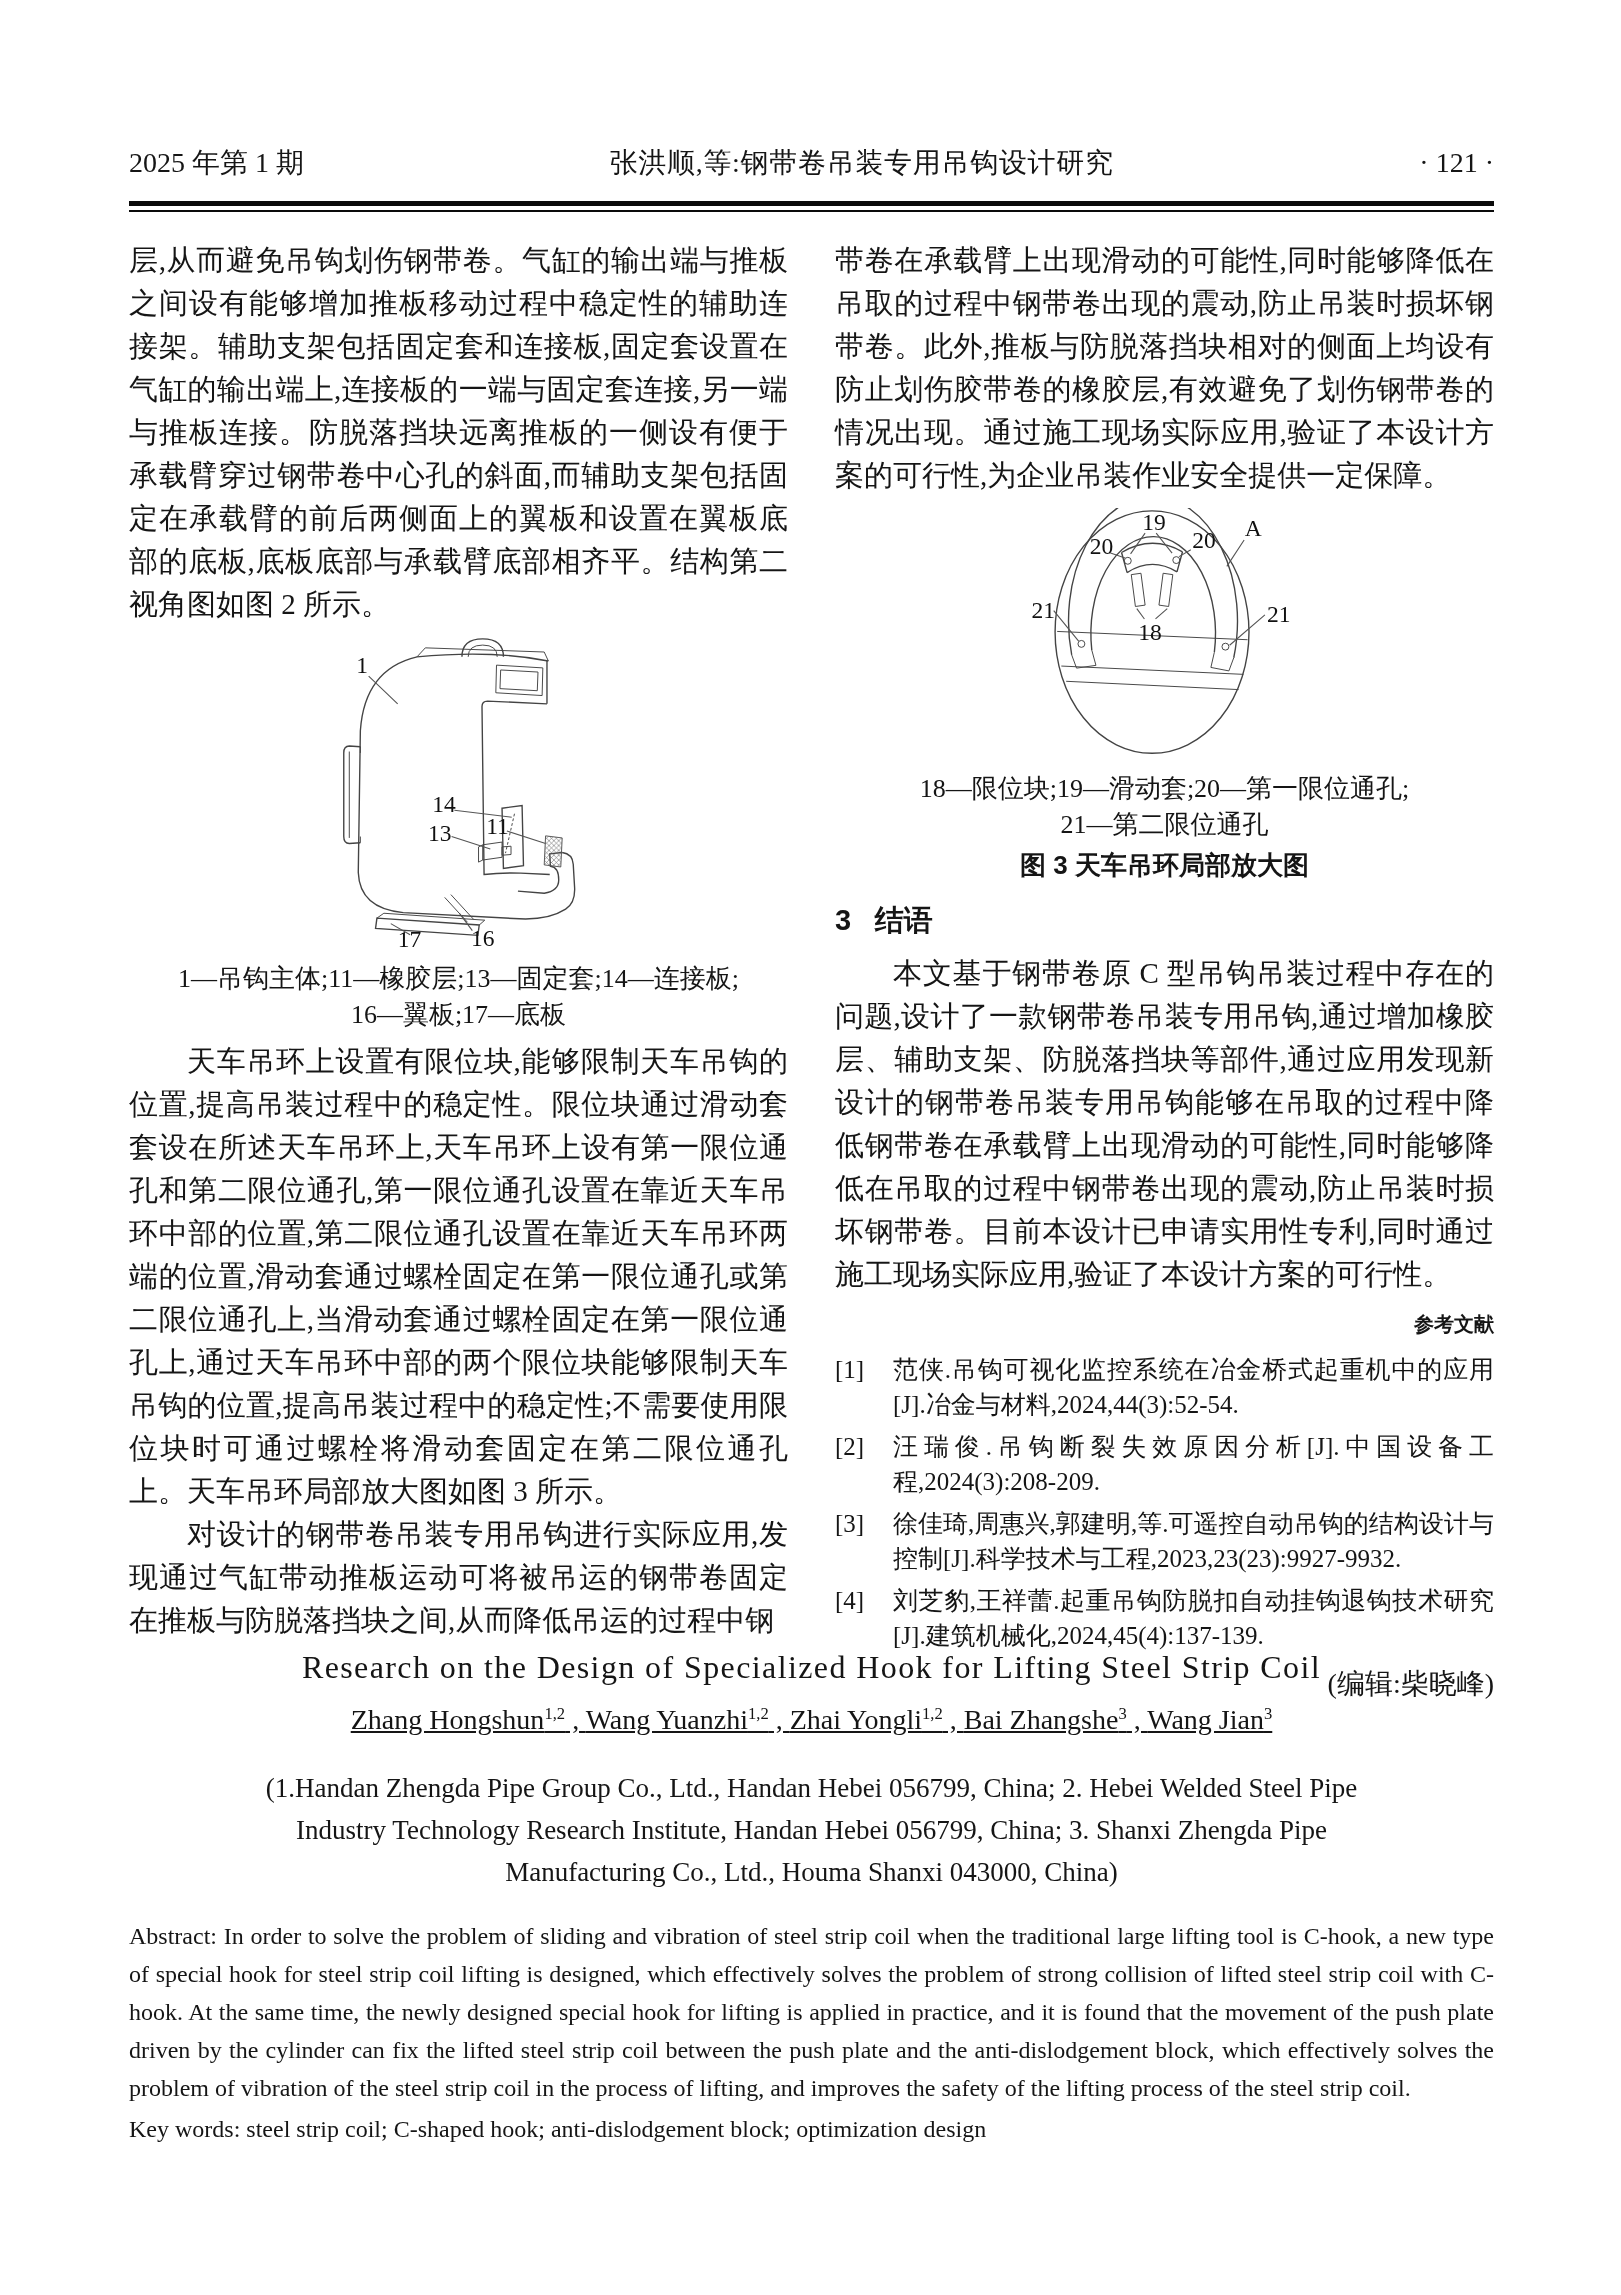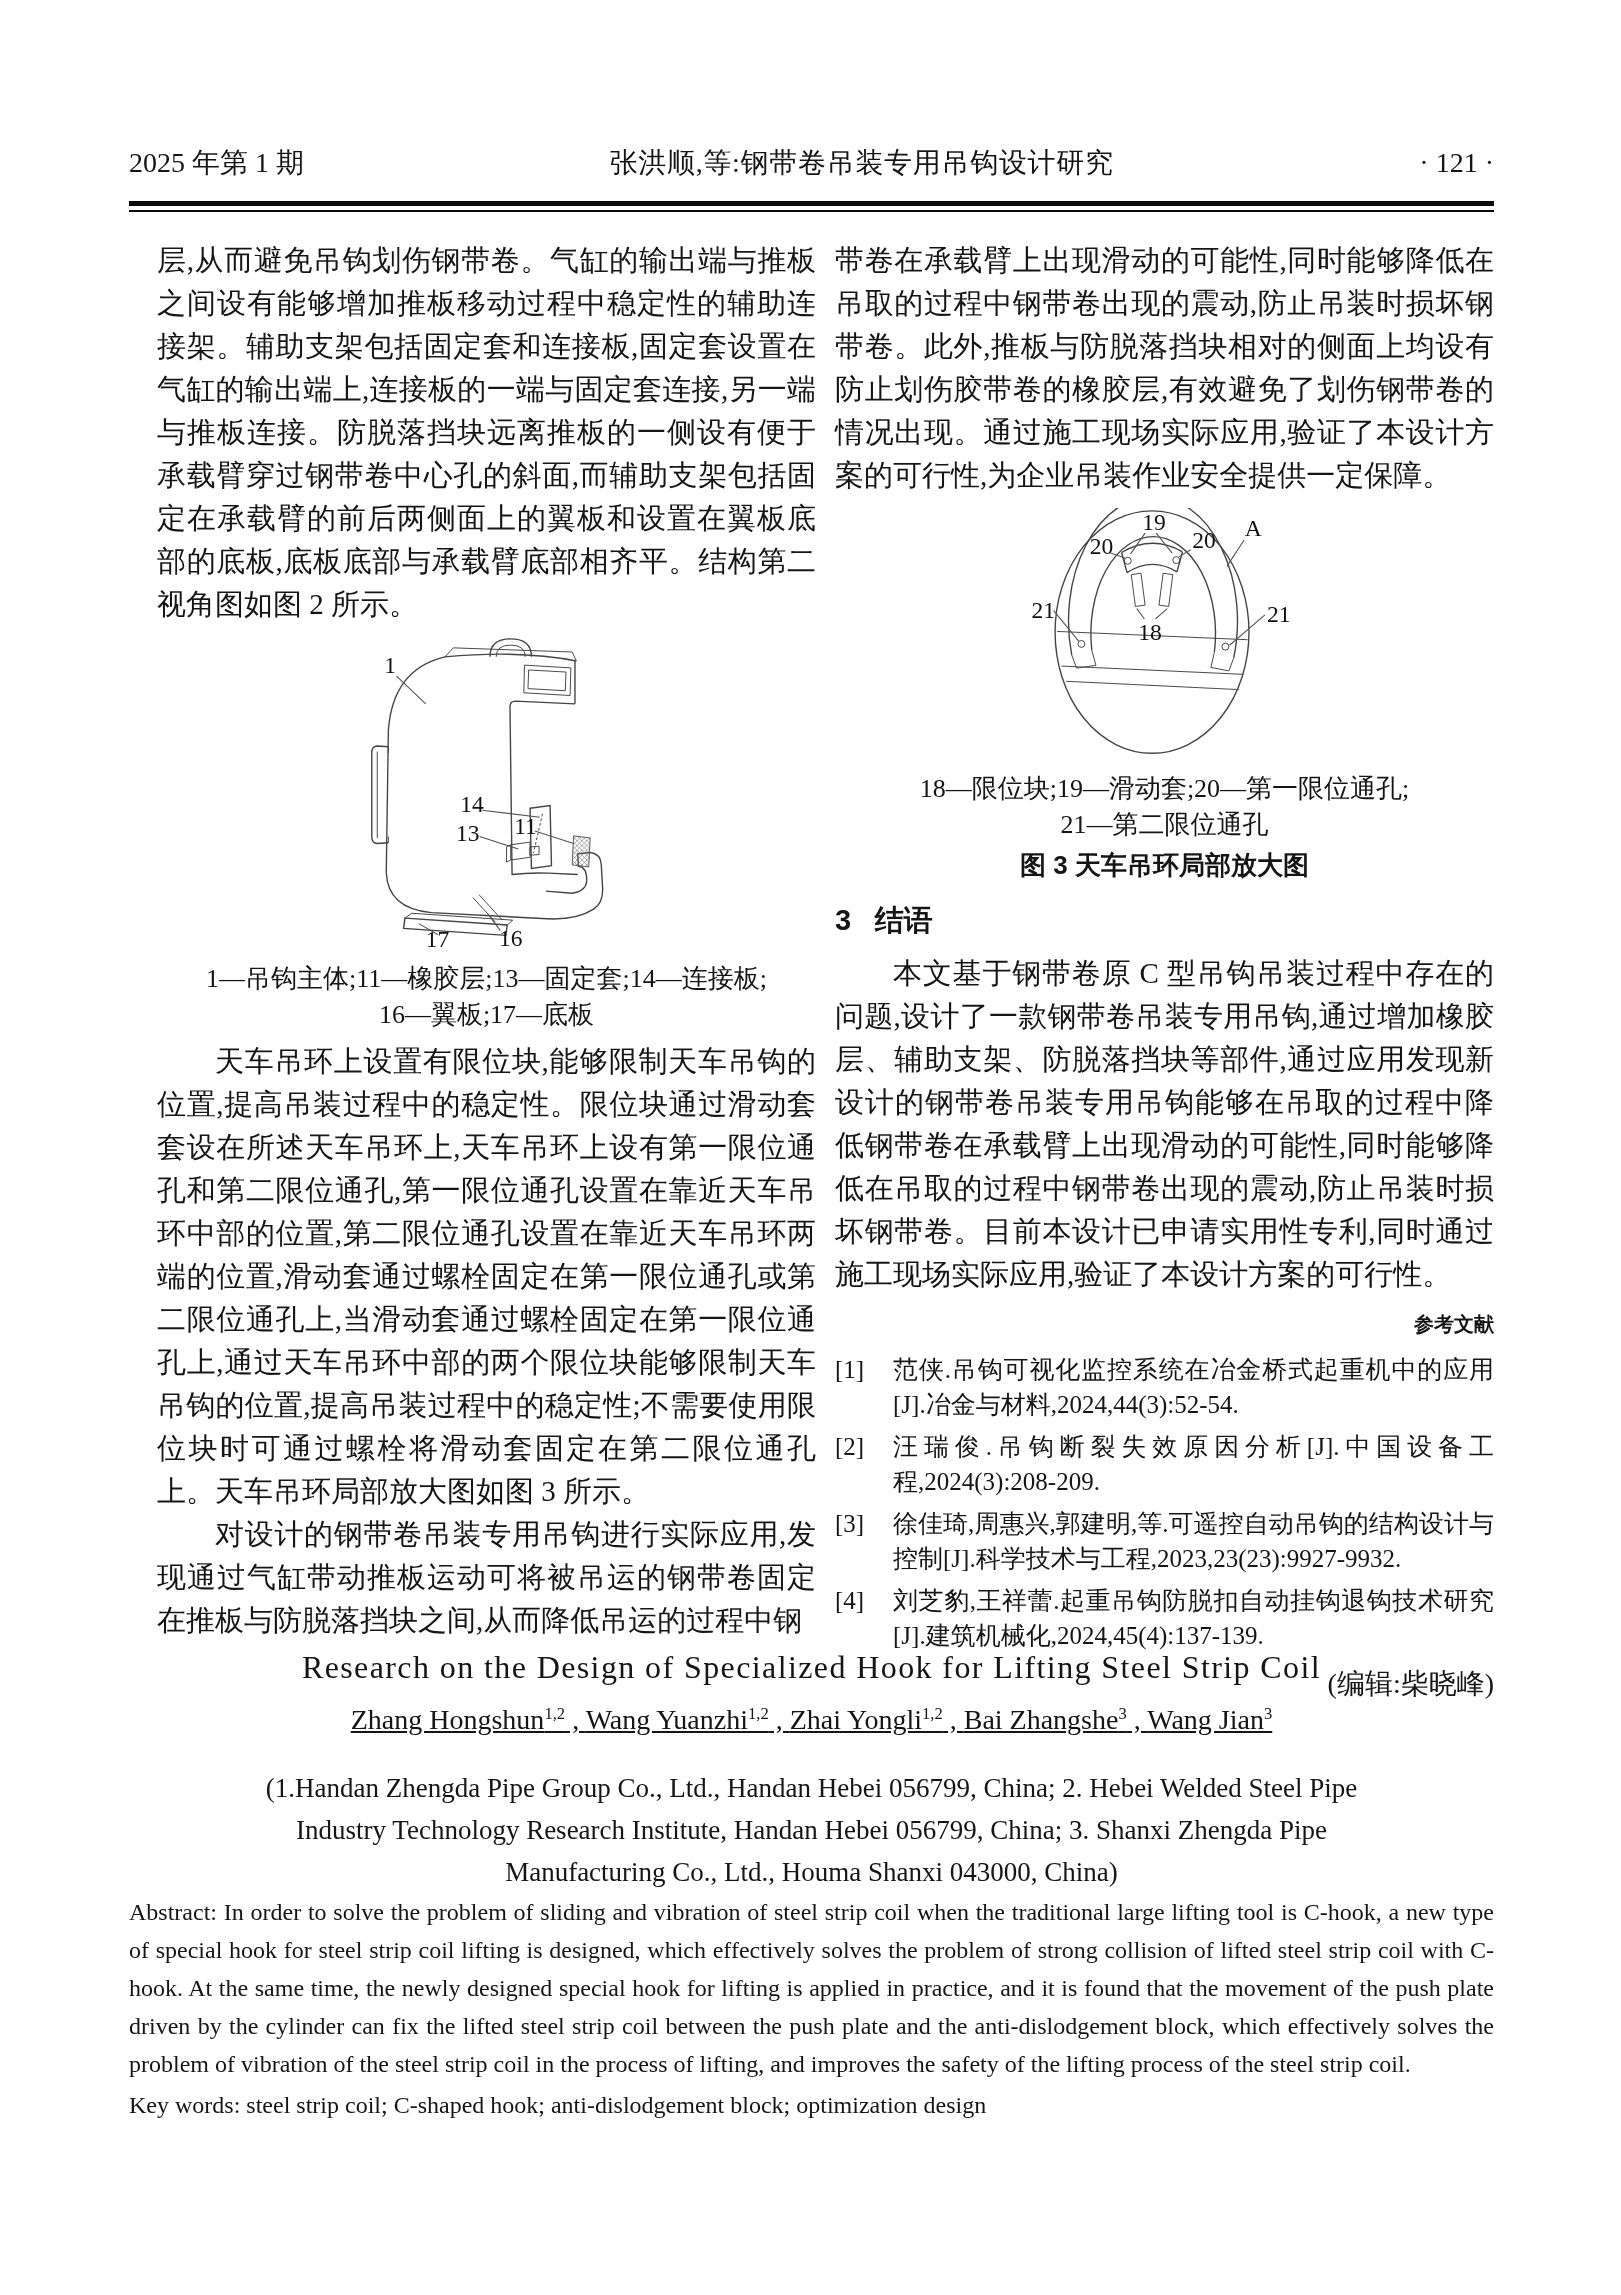--- a/index.html
+++ b/index.html
@@ -10,21 +10,21 @@
   
   .hdr{position:absolute;top:144px;left:129px;width:1365px;display:flex;
        justify-content:space-between;align-items:baseline;font-size:28px;}
   .hdr .mid{letter-spacing:0.7px;}
   .rule{position:absolute;top:201px;left:129px;width:1365px;height:4.2px;
         border-top:5.5px solid #0a0a0a;border-bottom:2.1px solid #0a0a0a;}
 
   
   .col{position:absolute;top:239px;width:659px;font-size:29px;line-height:43px;
        text-align:justify;}
-  .col-left{left:129px;margin-left:28px;}
+  .col-left{left:129px;}
   .col-right{left:835px;}
   p{margin:0;}
   .indent{text-indent:2em;}
 
   
   .figure{text-align:center;margin:11px 0 7px;}
   .figure svg{display:inline-block;}
   .figcap{font-size:26px;line-height:36px;text-align:center;text-indent:0;}
   .figtitle{font-size:26px;line-height:37px;font-weight:bold;text-align:center;
             margin-top:4.2px;font-family:"Liberation Sans","DejaVu Sans",sans-serif;}
@@ -39,21 +39,21 @@
   .ref{display:flex;font-size:25px;line-height:35px;margin-bottom:7px;}
   .ref-num{flex:0 0 58px;}
   .ref-text{flex:1;text-align:justify;}
   .editor{font-size:28px;text-align:right;margin-top:9.7px;}
 
   
   .eng{position:absolute;left:129px;top:1649px;width:1365px;}
   .eng-title{font-size:32px;letter-spacing:1.4px;text-align:center;margin-bottom:18px;}
   .eng-authors{font-size:28px;text-align:center;margin-bottom:31px;text-decoration:underline;}
   .eng-authors sup{font-size:16.6px;}
-  .eng-affil{font-size:27px;line-height:42px;text-align:center;margin-bottom:0;}
+  .eng-affil{font-size:27px;line-height:42px;text-align:center;margin-bottom:24px;}
   .eng-abstract{font-size:24px;line-height:38px;text-align:justify;}
   .eng-keywords{font-size:24px;line-height:38px;margin-top:2.8px;text-align:justify;}
 
   
   .ln{fill:none;stroke:#444;stroke-width:2;}
   .ln2{fill:none;stroke:#444;stroke-width:1.4;}
   .lead{fill:none;stroke:#555;stroke-width:1.6;}
   .fig-num{font-size:34px;fill:#111;font-family:"Liberation Serif","DejaVu Serif",serif;}
 </style>
 </head>

